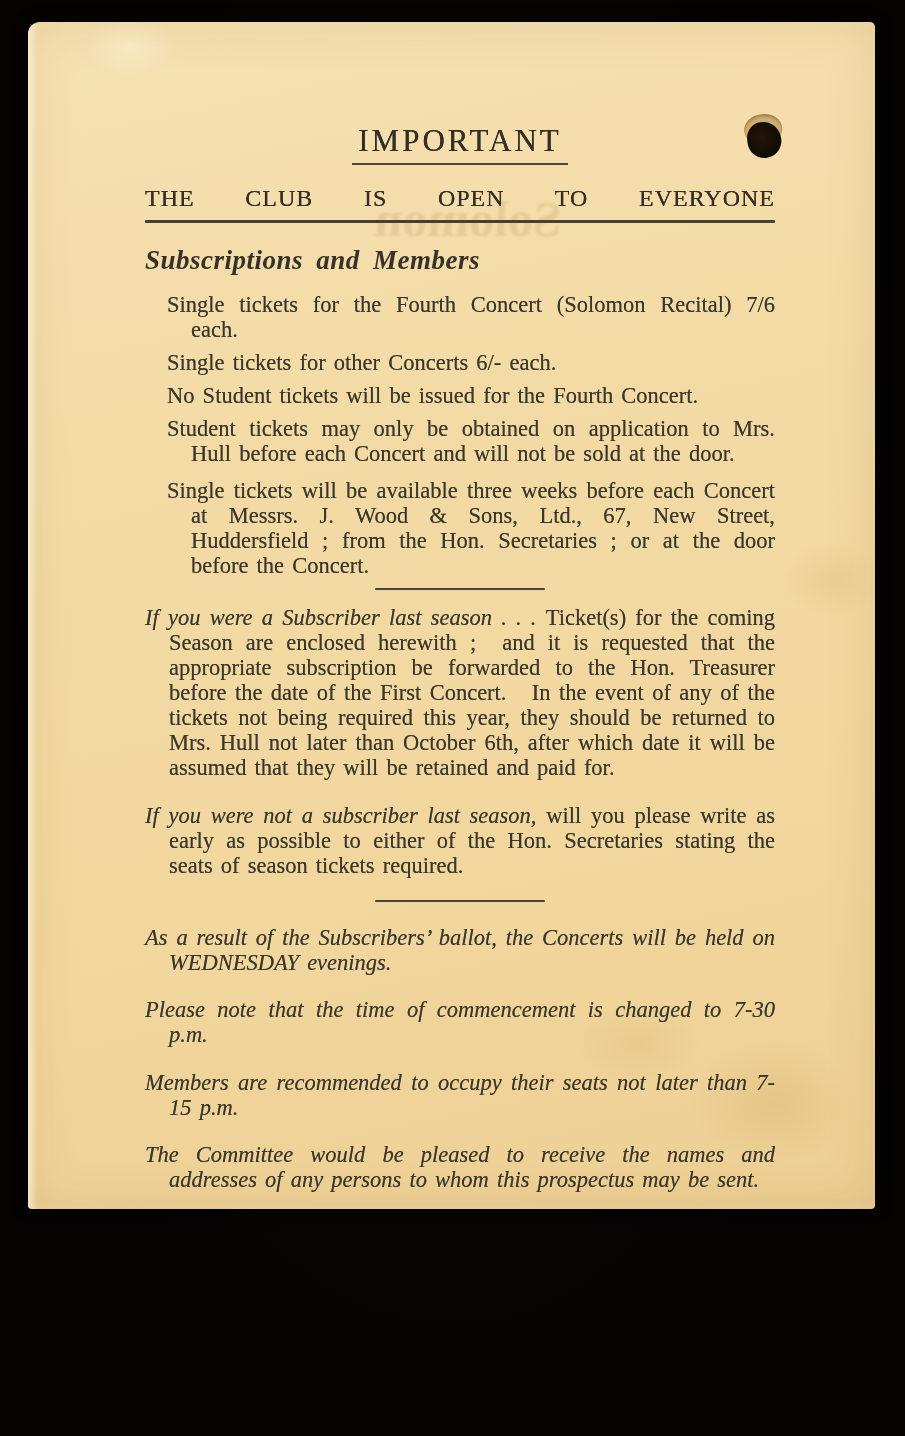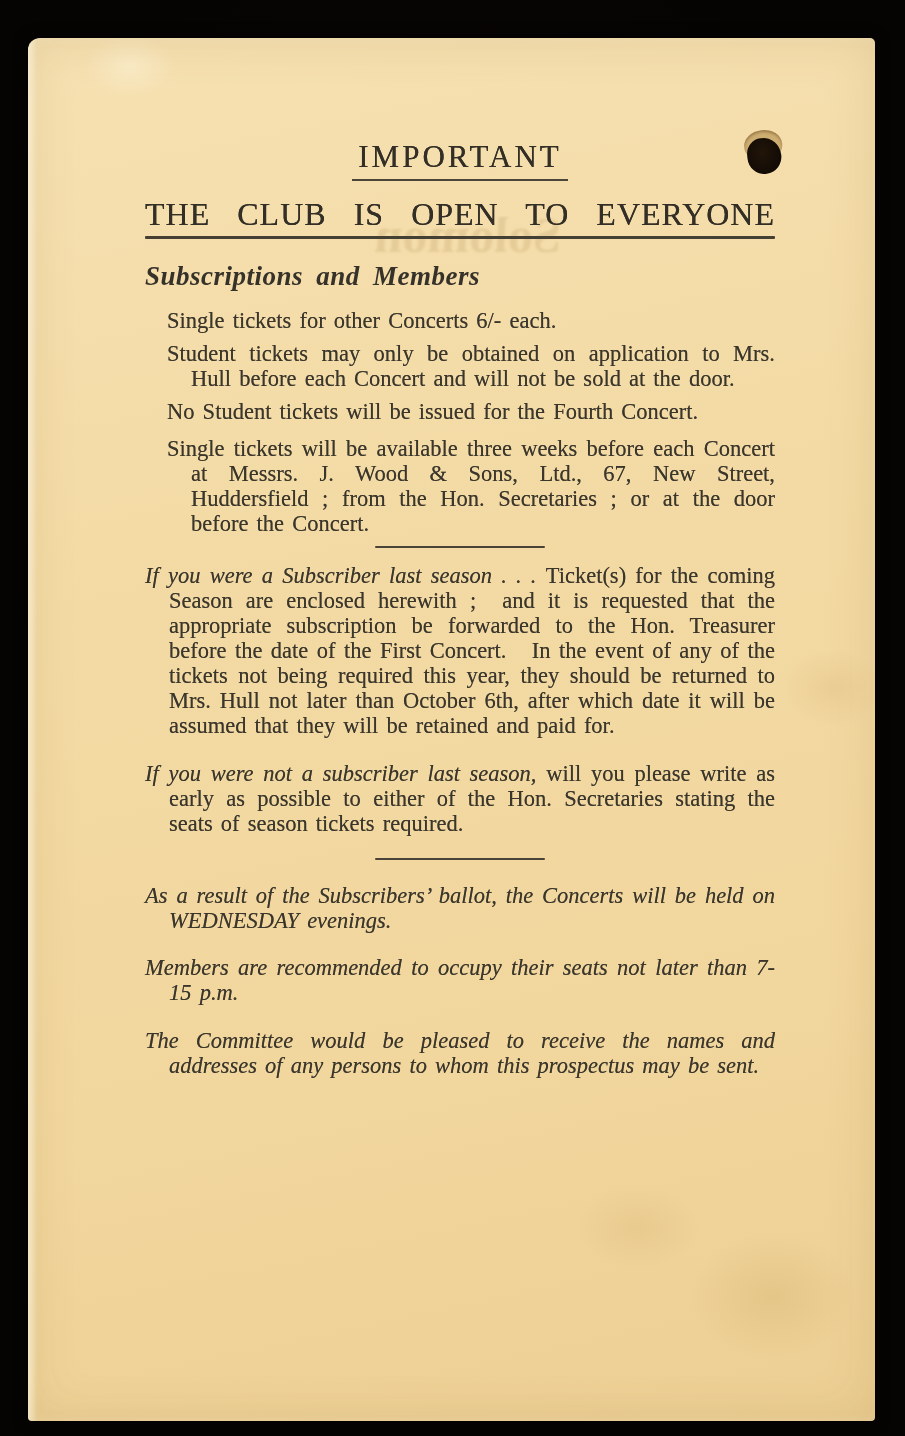--- a/index.html
+++ b/index.html
@@ -8,34 +8,33 @@
     background:#080605;
     position:relative;
     font-family:"Liberation Serif","DejaVu Serif",serif;
     overflow:hidden;
   }
   .scan-bg{
     position:absolute;inset:0;
     background:radial-gradient(ellipse at 50% 45%, #0b0807 0%, #060403 70%);
   }
   .paper{
-    position:absolute;left:28px;top:22px;width:847px;height:1383px;
+    position:absolute;left:28px;top:22px;width:847px;height:1187px;
     background:
       radial-gradient(ellipse 120px 90px at 88% 91%, rgba(176,126,52,0.14), transparent 70%),
       radial-gradient(ellipse 70px 55px  at 95% 47%, rgba(176,126,52,0.12), transparent 70%),
       radial-gradient(ellipse 90px 60px  at 72% 86%, rgba(176,126,52,0.10), transparent 70%),
       radial-gradient(ellipse 60px 40px  at 12% 2%,  rgba(255,248,225,0.45), transparent 75%),
       linear-gradient(168deg,#f6e1b2 0%, #f3daa4 38%, #f1d69d 72%, #eccf93 100%);
     border-radius:12px 5px 4px 4px;
     box-shadow:
       inset 0 0 50px rgba(125,85,25,0.13),
       inset 5px 0 10px rgba(255,250,235,0.25),
       0 0 14px rgba(0,0,0,0.85);
     overflow:hidden;
-    margin-top:16px;
   }
   .edge-light{
     position:absolute;left:0;top:0;bottom:0;width:9px;
     background:linear-gradient(90deg, rgba(255,248,228,0.55), rgba(255,248,228,0));
   }
   
   .hole{
     position:absolute;left:717px;top:92px;width:38px;height:46px;
     transform:rotate(-6deg);
   }
@@ -64,21 +63,21 @@
   }
   .h1wrap{margin-top:100px;text-align:center;}
   .h1{
     display:inline-block;
     font-size:31px;line-height:37px;letter-spacing:3px;
     color:#332f26;text-shadow:0 0 0.6px #3a362c;
     border-bottom:2px solid #4c463a;padding:0 6px 4px 6px;
   }
   .h2{
     margin-top:15px;
-    font-size:32px;line-height:36px;
+    font-size:24px;line-height:36px;
     color:#332f26;text-shadow:0 0 0.6px #3a362c;
     text-align:justify;text-align-last:justify;
     letter-spacing:1px;
   }
   .h2rule{height:3px;background:#464034;margin-top:4px;border-radius:1px;}
   .section-title{
     margin-top:21px;
     font-style:italic;font-weight:700;
     font-size:27px;line-height:32px;color:#36322a;
     letter-spacing:0.5px;word-spacing:6px;
@@ -123,35 +122,37 @@
     <div class="h1wrap">
       <span class="h1">IMPORTANT</span>
     </div>
 
     <div class="h2">THE CLUB IS OPEN TO EVERYONE</div>
     <div class="h2rule"></div>
 
     <div class="section-title">Subscriptions and Members</div>
 
     <div class="tickets body-txt">
+      <p class="ticket">Single tickets for the Fourth Concert (Solomon Recital) 7/6 each.</p>
       <p class="ticket">Single tickets for other Concerts 6/- each.</p>
+      <p class="ticket">No Student tickets will be issued for the Fourth Concert.</p>
       <p class="ticket">Student tickets may only be obtained on application to Mrs. Hull before each Concert and will not be sold at the door.</p>
-      <p class="ticket">No Student tickets will be issued for the Fourth Concert.</p>
       <p class="ticket last">Single tickets will be available three weeks before each Concert at Messrs. J. Wood &amp; Sons, Ltd., 67, New Street, Huddersfield&nbsp;; from the Hon. Secretaries&nbsp;; or at the door before the Concert.</p>
     </div>
 
     <div class="divider"></div>
 
     <div class="body-txt">
       <p class="hang sub-para"><span class="lead">If you were a Subscriber last season . . . </span><span>Ticket(s) for the coming Season are enclosed herewith&nbsp;;&nbsp; and it is requested that the appropriate subscription be forwarded to the Hon. Treasurer before the date of the First Concert.&nbsp;&nbsp; In the event of any of the tickets not being required this year, they should be returned to Mrs. Hull not later than October 6th, after which date it will be assumed that they will be retained and paid for.</span></p>
       <p class="hang sub-para"><span class="lead">If you were not a subscriber last season, </span><span>will you please write as early as possible to either of the Hon. Secretaries stating the seats of season tickets required.</span></p>
     </div>
 
     <div class="divider"></div>
 
     <div class="notes body-txt">
       <p class="hang note">As a result of the Subscribers’ ballot, the Concerts will be held on WEDNESDAY evenings.</p>
+      <p class="hang note">Please note that the time of commencement is changed to 7-30 p.m.</p>
       <p class="hang note">Members are recommended to occupy their seats not later than 7-15 p.m.</p>
       <p class="hang note">The Committee would be pleased to receive the names and addresses of any persons to whom this prospectus may be sent.</p>
     </div>
 
   </div>
 </div>
 
 </body></html>

